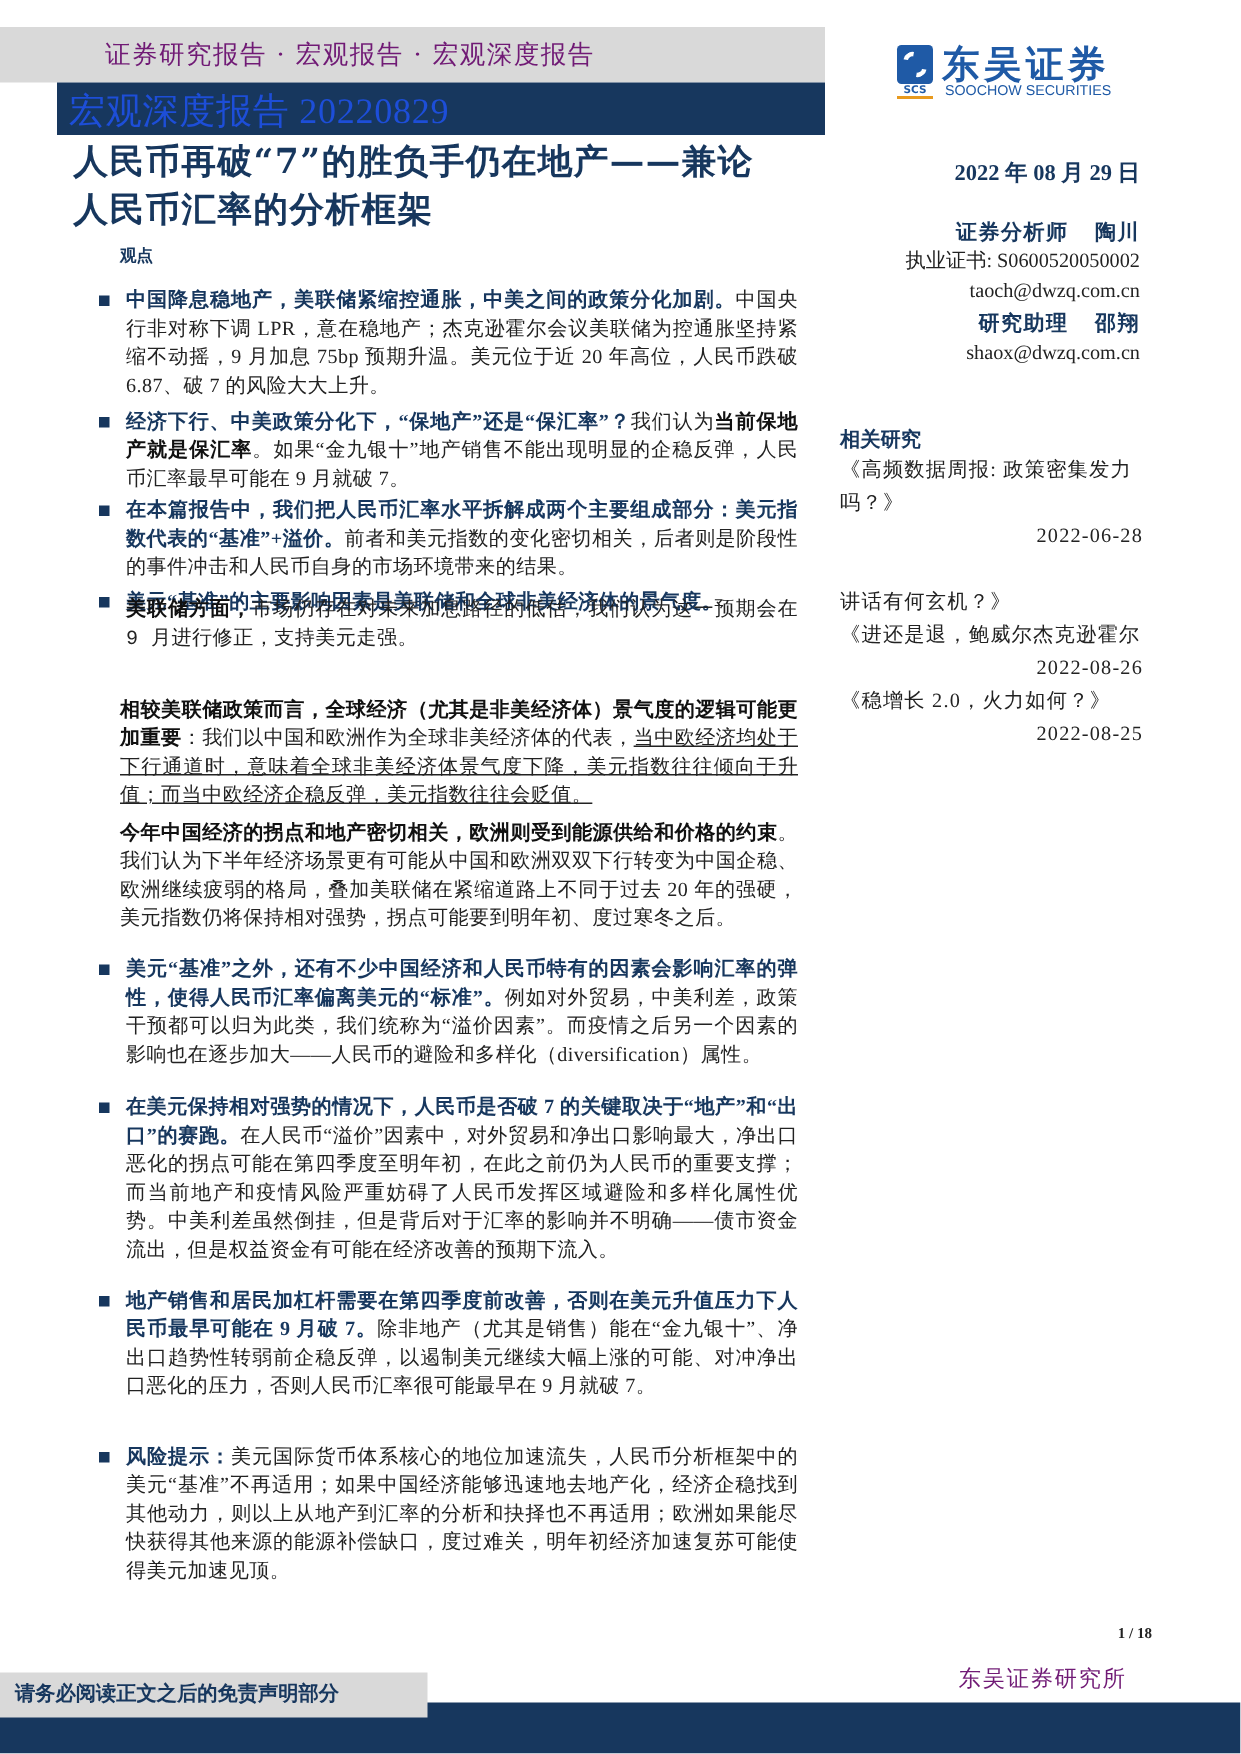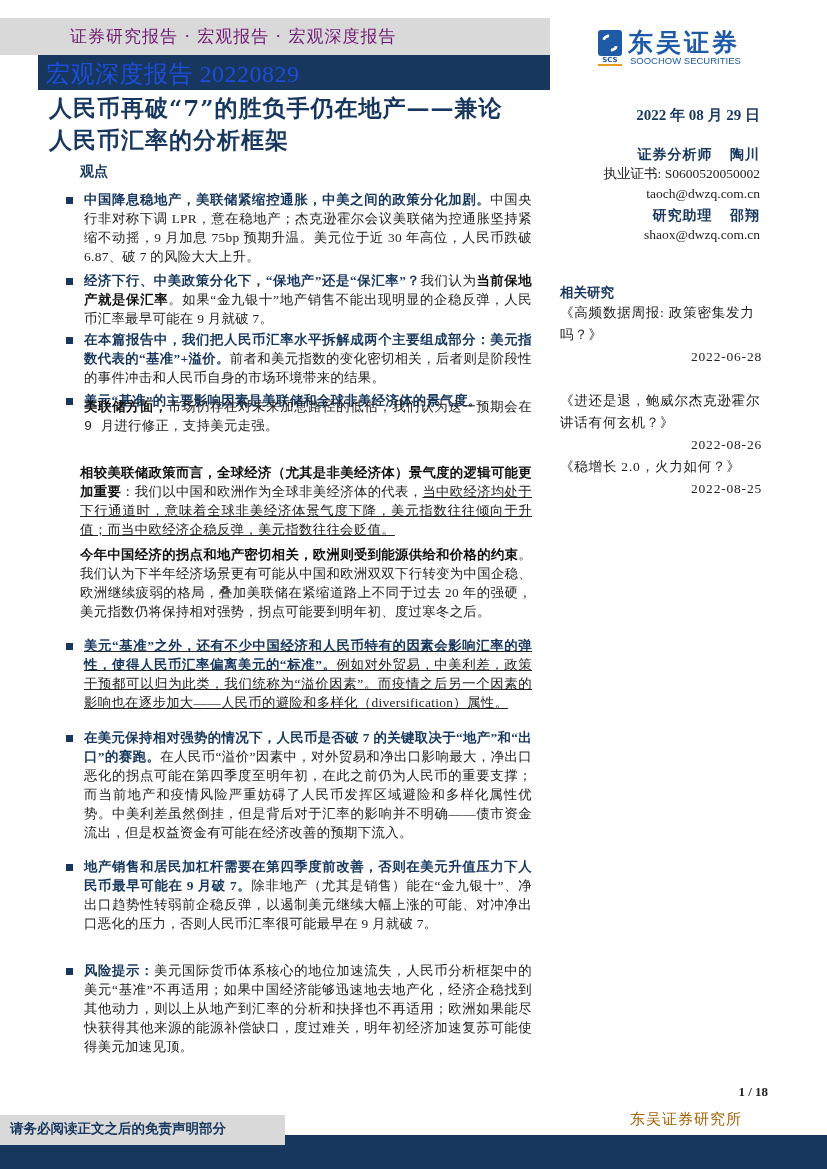--- a/index.html
+++ b/index.html
@@ -31,30 +31,30 @@
   .right { left:560px; width:200px; text-align:right; }
   .date { top:106px; font-size:15px; font-weight:bold; color:#17375e; font-family:"Liberation Serif",serif; }
   .analyst-role { font-size:14px; font-weight:bold; color:#17375e; letter-spacing:1px; }
   .mono-line { font-size:13.5px; color:#222; font-family:"Liberation Serif",serif; line-height:20px; }
 
   .rel-title { left:560px; top:284px; font-size:13.5px; font-weight:bold; color:#17375e; }
   .rel-item { left:560px; width:202px; font-size:13.5px; line-height:22px; color:#222; letter-spacing:0.8px; font-family:"Liberation Serif",serif; }
   .rel-date { text-align:right; }
 
   
-  .view-title { left:80px; top:163px; font-size:14px; font-weight:bold; color:#17375e; }
+  .view-title { left:80px; top:163px; font-size:11px; font-weight:bold; color:#17375e; }
   .bullet { position:absolute; left:66px; width:7px; height:7px; background:#17375e; }
   .para { left:84px; width:448px; font-size:13.4px; line-height:19px; color:#222; text-align:justify; letter-spacing:0.3px; font-family:"Liberation Serif",serif; }
   .hl { color:#17375e; font-weight:bold; }
   .bk { color:#111; font-weight:bold; }
   .ul { text-decoration:underline; }
 
   
-  .page-num { left:700px; top:1084px; width:68px; text-align:right; font-size:13px; font-weight:bold; color:#222; font-family:"Liberation Serif",serif; }
-  .footer-org { left:630px; top:1110px; width:130px; text-align:left; font-size:15px; color:#a16207; letter-spacing:1px; }
+  .page-num { left:700px; top:1084px; width:68px; text-align:right; font-size:10px; font-weight:bold; color:#222; font-family:"Liberation Serif",serif; }
+  .footer-org { left:630px; top:1110px; width:130px; text-align:center; font-size:15px; color:#701a75; letter-spacing:1px; }
   .footer-blue { left:0; top:1135px; width:827px; height:34px; background:#17375e; }
   .footer-gray { left:0; top:1115px; width:285px; height:30px; background:#d9d9d9; }
   .footer-gray-text { left:10px; top:1120px; font-size:13.5px; font-weight:bold; color:#17375e; white-space:nowrap; }
 </style>
 </head>
 <body>
 
 <div class="abs hdr-gray"></div>
 <div class="abs hdr-gray-text">证券研究报告 · 宏观报告 · 宏观深度报告</div>
 <div class="abs hdr-blue"></div>
@@ -87,34 +87,34 @@
 </div>
 
 <div class="abs rel-title">相关研究</div>
 
 <div class="abs rel-item" style="top:302px;">
   <div>《高频数据周报: 政策密集发力</div>
   <div>吗？》</div>
   <div class="rel-date">2022-06-28</div>
 </div>
 <div class="abs rel-item" style="top:390px;">
+  <div>讲话有何玄机？》</div>
   <div>《进还是退，鲍威尔杰克逊霍尔</div>
-  <div>讲话有何玄机？》</div>
   <div class="rel-date">2022-08-26</div>
 </div>
 <div class="abs rel-item" style="top:456px;">
   <div>《稳增长 2.0，火力如何？》</div>
   <div class="rel-date">2022-08-25</div>
 </div>
 
 <div class="abs view-title">观点</div>
 
 <div class="bullet" style="top:197px;"></div>
 <div class="abs para" style="top:190px;">
-  <span class="hl">中国降息稳地产，美联储紧缩控通胀，中美之间的政策分化加剧。</span><span>中国央行非对称下调 LPR，意在稳地产；杰克逊霍尔会议美联储为控通胀坚持紧缩不动摇，9 月加息 75bp 预期升温。美元位于近 30 年高位，人民币跌破 6.87、破 7 的风险大大上升。</span>
+  <span class="hl">中国降息稳地产，美联储紧缩控通胀，中美之间的政策分化加剧。</span><span>中国央行非对称下调 LPR，意在稳地产；杰克逊霍尔会议美联储为控通胀坚持紧缩不动摇，9 月加息 75bp 预期升温。美元位于近 20 年高位，人民币跌破 6.87、破 7 的风险大大上升。</span>
 </div>
 
 <div class="bullet" style="top:278px;"></div>
 <div class="abs para" style="top:271px;">
   <span class="hl">经济下行、中美政策分化下，“保地产”还是“保汇率”？</span><span>我们认为</span><span class="bk">当前保地产就是保汇率</span><span>。如果“金九银十”地产销售不能出现明显的企稳反弹，人民币汇率最早可能在 9 月就破 7。</span>
 </div>
 
 <div class="bullet" style="top:337px;"></div>
 <div class="abs para" style="top:330px;">
   <span class="hl">在本篇报告中，我们把人民币汇率水平拆解成两个主要组成部分：美元指数代表的“基准”+溢价。</span><span>前者和美元指数的变化密切相关，后者则是阶段性的事件冲击和人民币自身的市场环境带来的结果。</span>
@@ -131,21 +131,21 @@
 
 <div class="abs para" style="top:463px; left:80px; width:452px;">
   <span class="bk">相较美联储政策而言，全球经济（尤其是非美经济体）景气度的逻辑可能更加重要</span><span>：我们以中国和欧洲作为全球非美经济体的代表，</span><span class="ul">当中欧经济均处于下行通道时，意味着全球非美经济体景气度下降，美元指数往往倾向于升值；而当中欧经济企稳反弹，美元指数往往会贬值。</span>
 </div>
 
 <div class="abs para" style="top:545px; left:80px; width:452px;">
   <span class="bk">今年中国经济的拐点和地产密切相关，欧洲则受到能源供给和价格的约束</span><span>。我们认为下半年经济场景更有可能从中国和欧洲双双下行转变为中国企稳、欧洲继续疲弱的格局，叠加美联储在紧缩道路上不同于过去 20 年的强硬，美元指数仍将保持相对强势，拐点可能要到明年初、度过寒冬之后。</span>
 </div>
 
 <div class="bullet" style="top:643px;"></div>
-<div class="abs para" style="top:636px;text-decoration:underline;">
+<div class="abs para" style="top:636px;">
   <span class="hl">美元“基准”之外，还有不少中国经济和人民币特有的因素会影响汇率的弹性，使得人民币汇率偏离美元的“标准”。</span><span>例如对外贸易，中美利差，政策干预都可以归为此类，我们统称为“溢价因素”。而疫情之后另一个因素的影响也在逐步加大——人民币的避险和多样化（diversification）属性。</span>
 </div>
 
 <div class="bullet" style="top:735px;"></div>
 <div class="abs para" style="top:728px;">
   <span class="hl">在美元保持相对强势的情况下，人民币是否破 7 的关键取决于“地产”和“出口”的赛跑。</span><span>在人民币“溢价”因素中，对外贸易和净出口影响最大，净出口恶化的拐点可能在第四季度至明年初，在此之前仍为人民币的重要支撑；而当前地产和疫情风险严重妨碍了人民币发挥区域避险和多样化属性优势。中美利差虽然倒挂，但是背后对于汇率的影响并不明确——债市资金流出，但是权益资金有可能在经济改善的预期下流入。</span>
 </div>
 
 <div class="bullet" style="top:864px;"></div>
 <div class="abs para" style="top:857px;">

